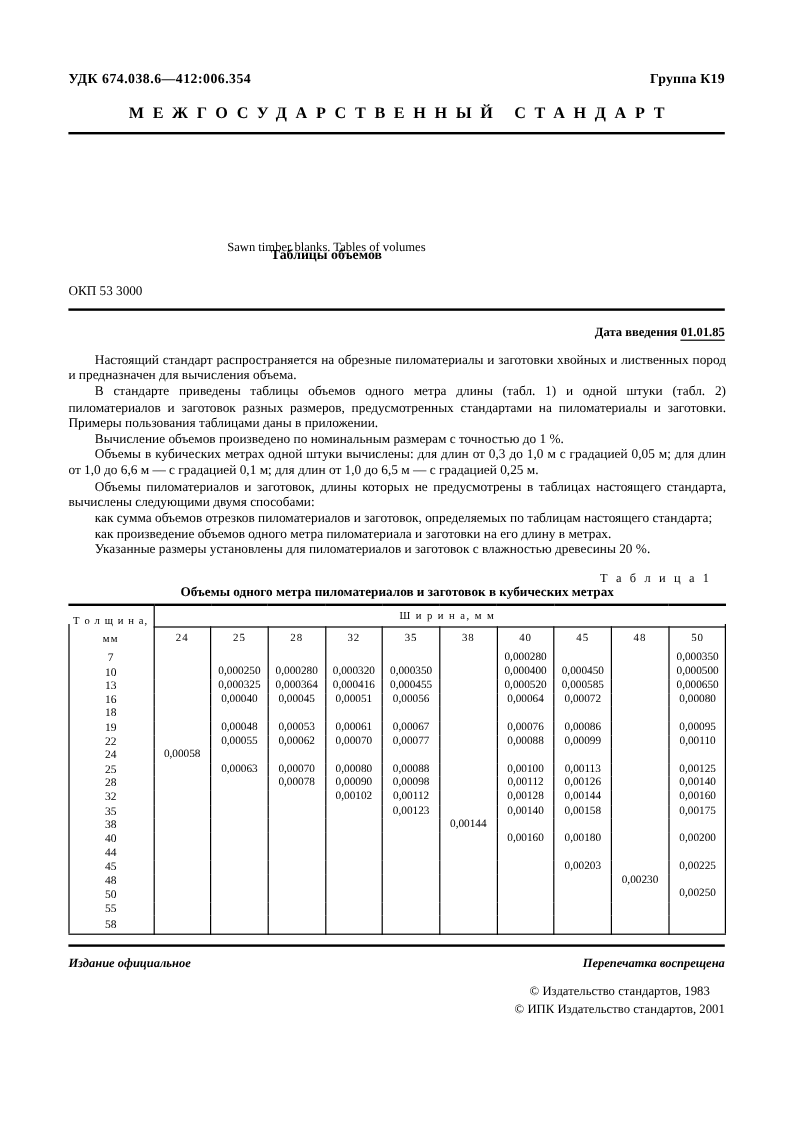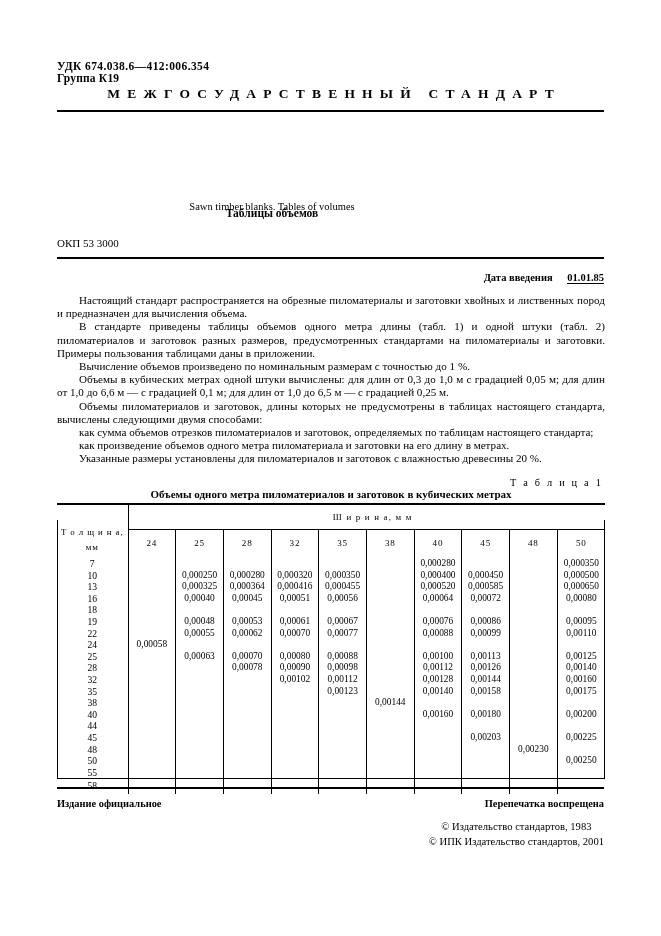--- a/index.html
+++ b/index.html
@@ -26,21 +26,20 @@
     position: absolute;
     left: 57px;
     right: 57px;
     top: 60px;
     display: flex;
     justify-content: space-between;
     align-items: baseline;
     font-weight: bold;
     font-size: 11.5px;
     letter-spacing: 0.2px;
-    flex-direction: column;
   }
   .udk-row .udk { letter-spacing: 0.4px; }
   .udk-row .group { letter-spacing: 0.2px; }
 
   .mgs-title {
     position: absolute;
     left: 57px;
     right: 57px;
     top: 86px;
     text-align: center;
@@ -109,42 +108,41 @@
   .intro-date {
     position: absolute;
     right: 57px;
     top: 272px;
     font-weight: bold;
     font-size: 10.5px;
   }
   .intro-date .date-val {
     border-bottom: 1.2px solid #000;
     padding-bottom: 0px;
-    margin-left: 12px;
   }
 
   
   .body-text {
     position: absolute;
     left: 57px;
     width: 548px;
     top: 294px;
     font-size: 11.1px;
     line-height: 13.2px;
     text-align: justify;
   }
   .body-text p {
     margin: 0;
     text-indent: 22px;
   }
 
   
   .table-num {
     position: absolute;
-    right: 58px;
+    right: 68px;
     top: 477px;
     font-size: 10.3px;
     letter-spacing: 2.2px;
   }
   .table-caption {
     position: absolute;
     left: 57px;
     width: 548px;
     top: 488px;
     text-align: center;
@@ -170,21 +168,21 @@
   .vol-table .hdr-top {
     border-top: 2.2px solid #000;
   }
   .vol-table th.th-thick {
     border-right: 1px solid #000;
     vertical-align: top;
     font-weight: normal;
     font-size: 8.9px;
     letter-spacing: 0.9px;
     line-height: 15px;
-    padding-top: 20px;
+    padding-top: 5px;
   }
   .vol-table th.th-width {
     text-align: center;
     font-weight: normal;
     font-size: 8.9px;
     letter-spacing: 1.2px;
     height: 16px;
     vertical-align: middle;
     border-bottom: 1px solid #000;
     padding-left: 12px;
@@ -230,20 +228,21 @@
   
   .footer-row {
     position: absolute;
     left: 57px;
     right: 57px;
     top: 798px;
     display: flex;
     justify-content: space-between;
     font-weight: bold;
     font-size: 10.4px;
+    font-style: italic;
   }
   .copyright {
     position: absolute;
     right: 57px;
     top: 819px;
     text-align: center;
     font-size: 10.6px;
     line-height: 15px;
   }
 </style>

